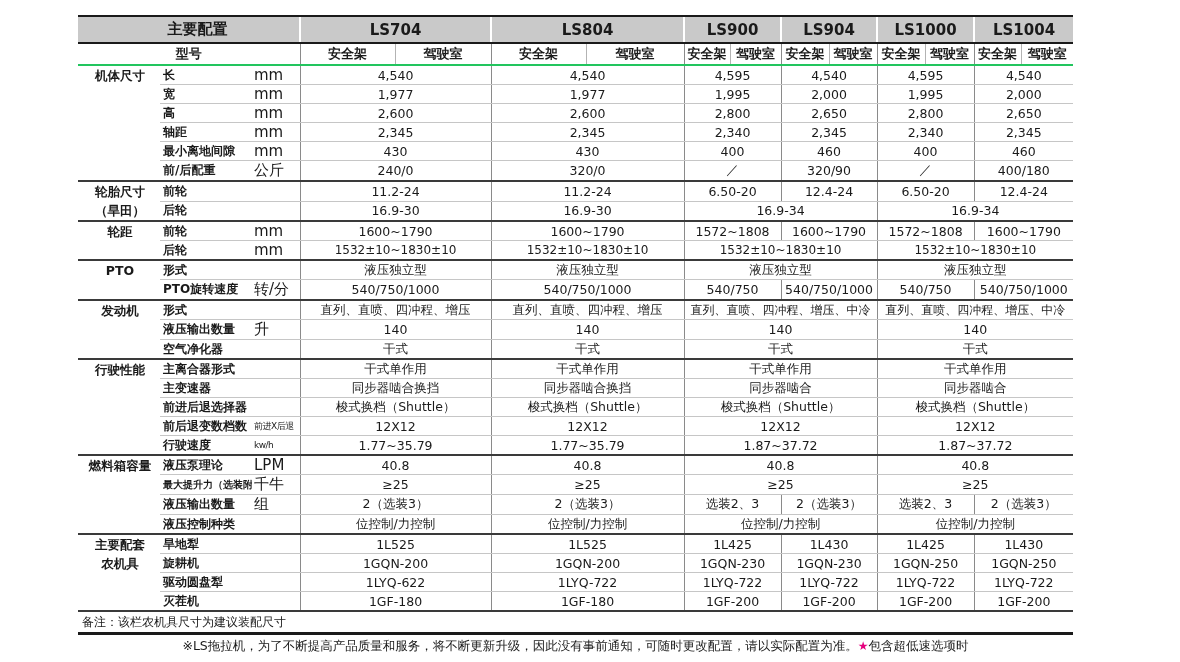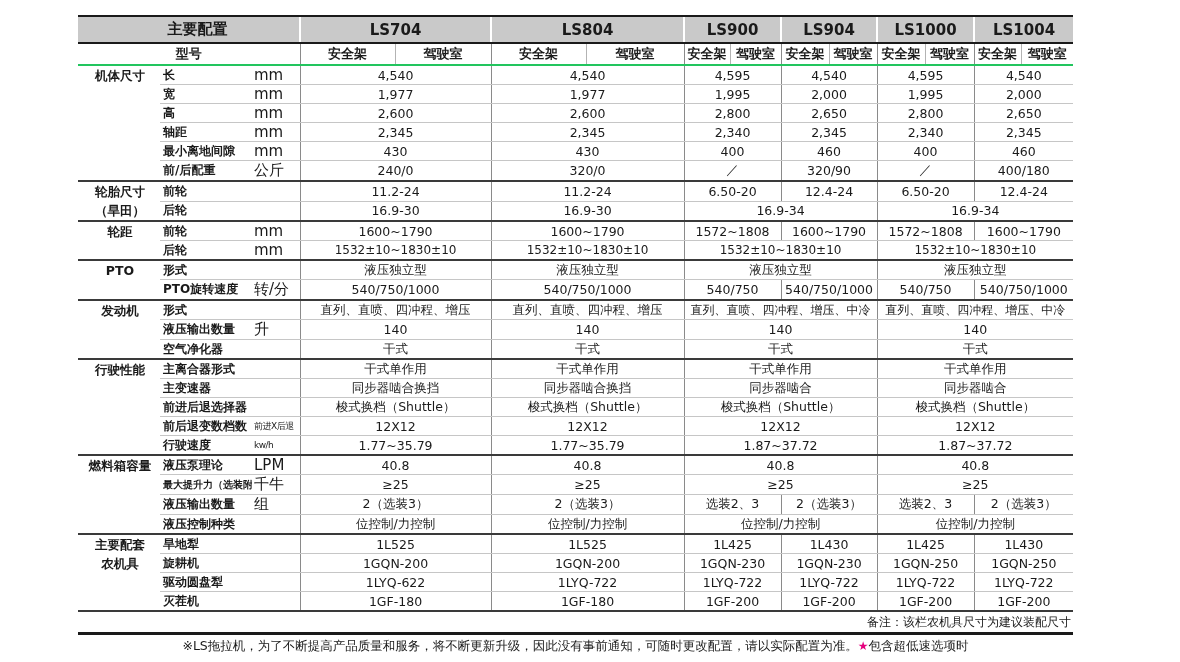--- a/index.html
+++ b/index.html
@@ -43,21 +43,21 @@
   tr.r td{border-bottom:1px solid #c6c6c6;}
   tr.sec-start td{border-top:2px solid #3a3a3a;}
   td.vline{border-left:1px solid #b9b9b9;}
   td.vline-strong{border-left:1px solid #8a8a8a;}
   .star{
     color:#e5007d;font-size:11px;font-weight:normal;
   }
   
   td.remark{
     font-size:12px;padding-left:4px;height:20px;
-    border-top:2px solid #3a3a3a;border-bottom:3px solid #1a1a1a;text-align:right;
+    border-top:2px solid #3a3a3a;border-bottom:3px solid #1a1a1a;
   }
   .footnote{
     position:absolute;left:78px;top:638px;width:995px;
     text-align:center;font-size:12.5px;color:#1a1a1a;
   }
   .footnote .star{font-size:12px;}
 </style>
 </head>
 <body>
 

